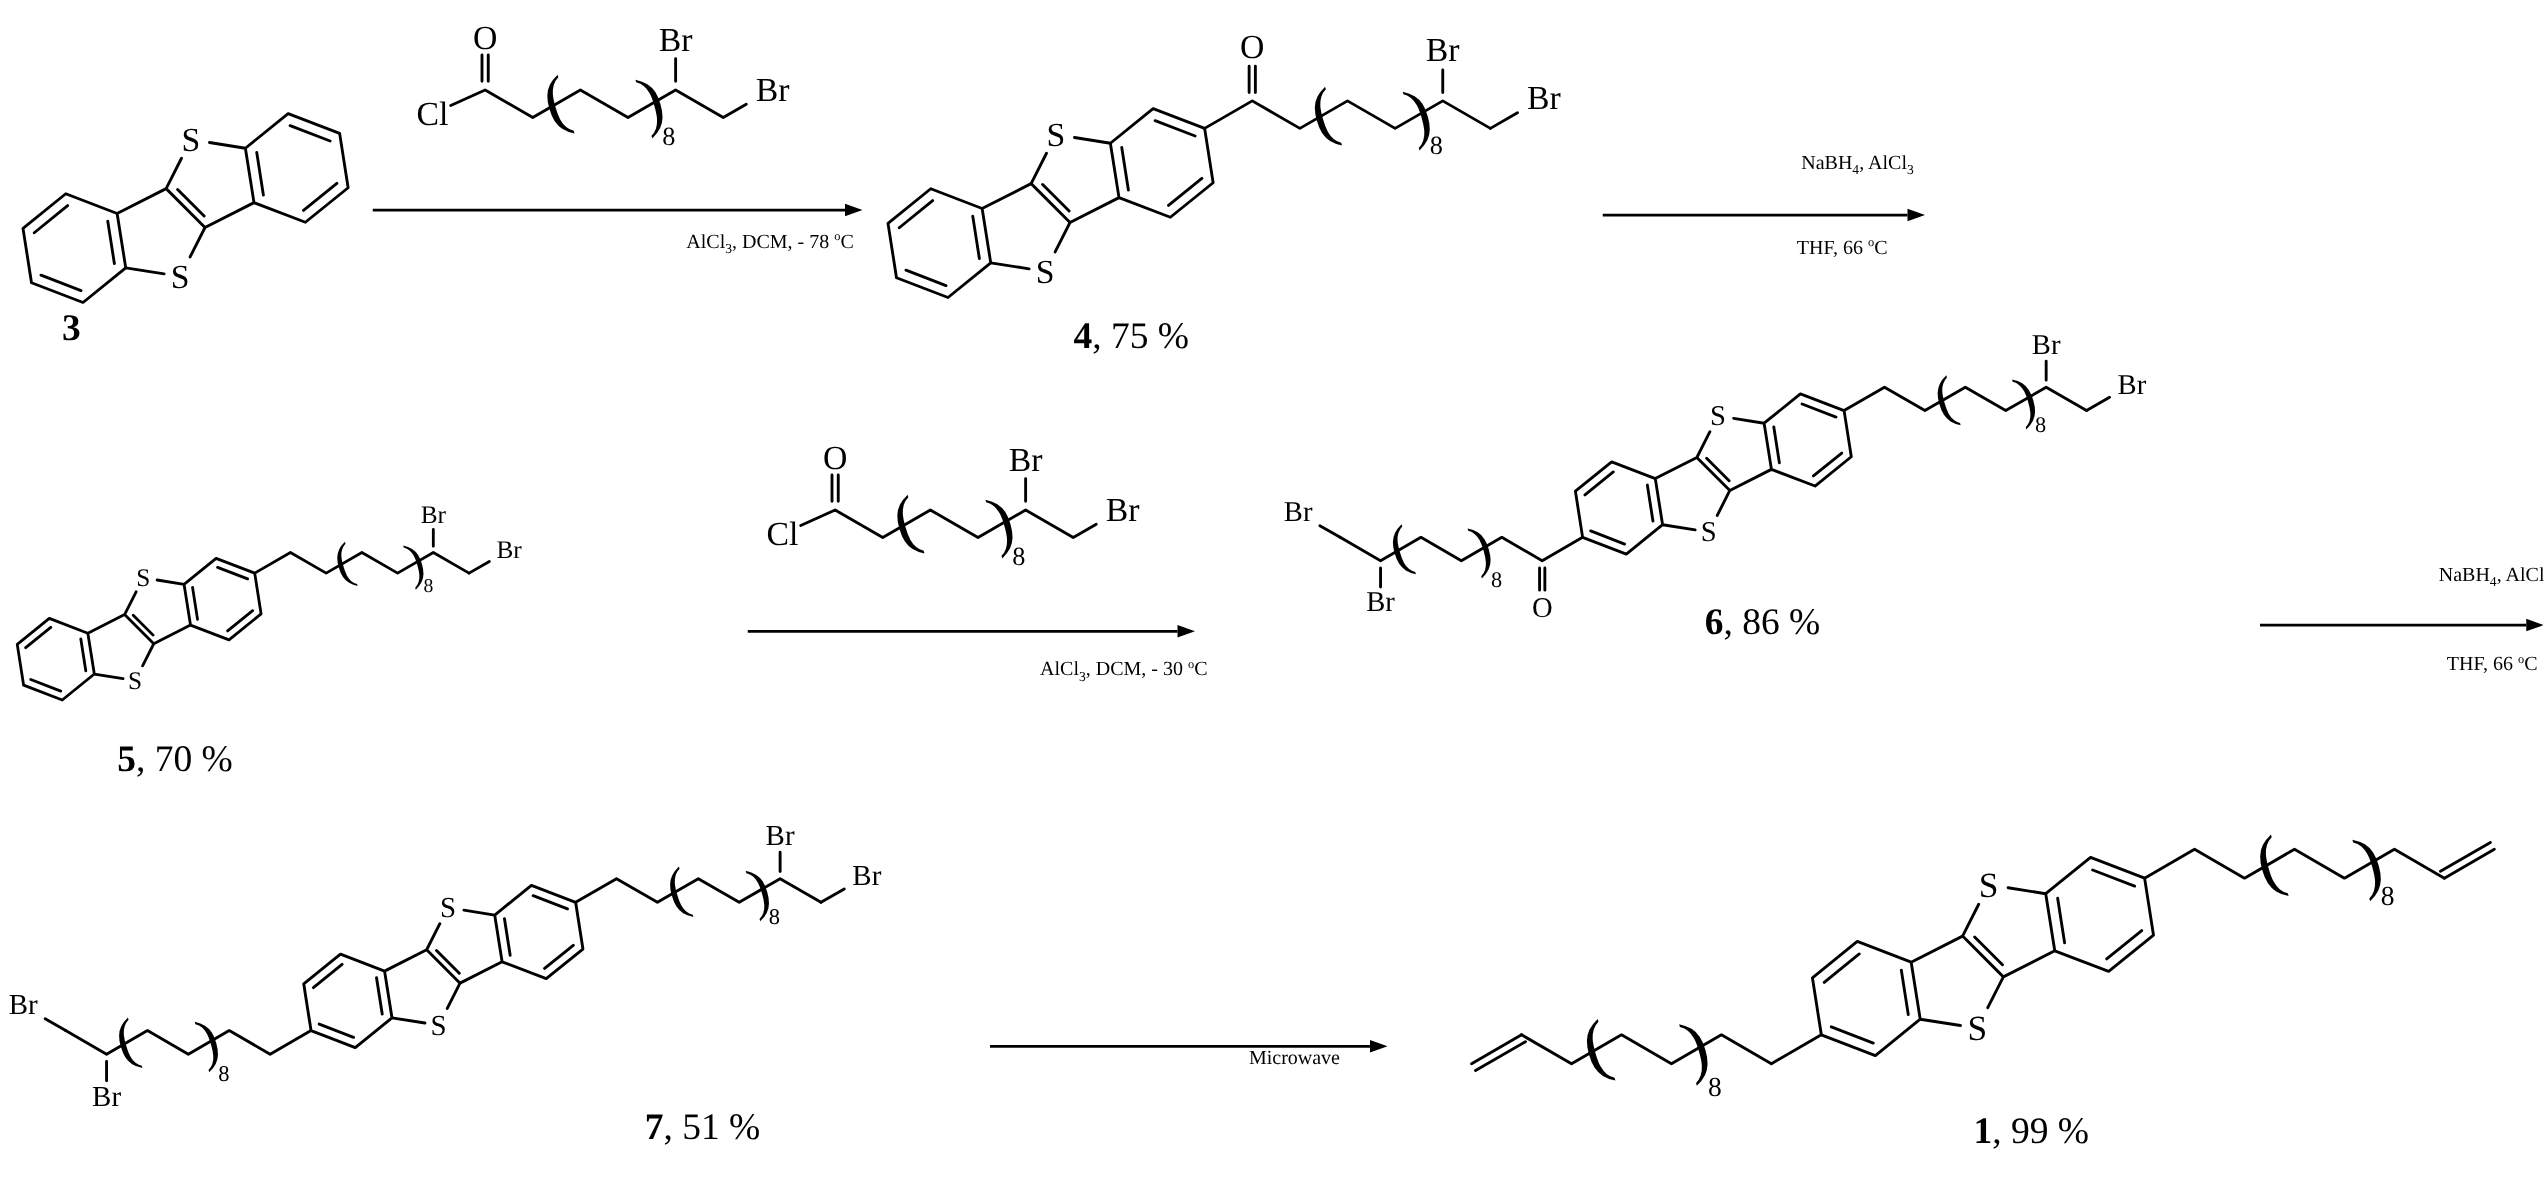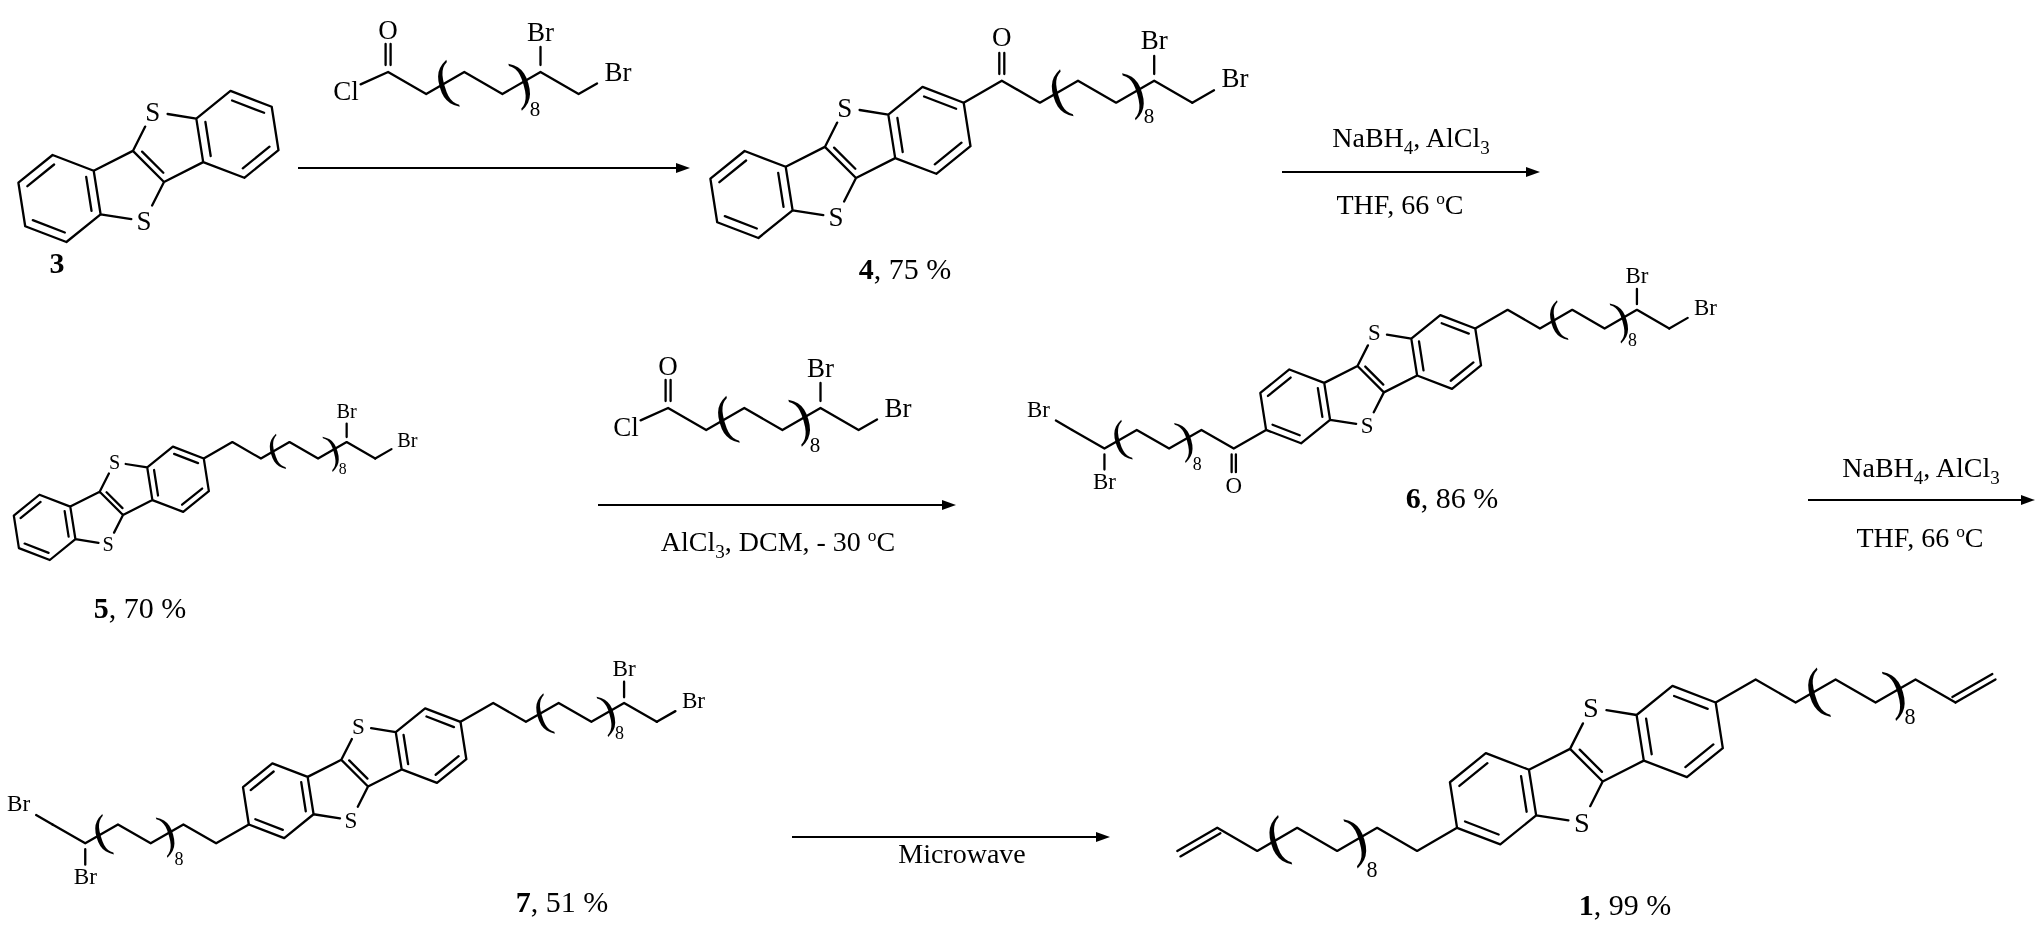--- a/index.html
+++ b/index.html
@@ -10,21 +10,21 @@
   .mol.s85{stroke-width:2.7}
   .mol.s86{stroke-width:2.7}
   .mol.s105{stroke-width:2.2}
   .mol text{stroke:none;fill:#000;text-anchor:middle;font-family:"Liberation Serif",serif}
   .at{font-size:27px}
   .par{font-size:54px}
   .sub8{font-size:21px}
   .arrow{position:absolute}
   .arrow line{stroke:#000;stroke-width:2.2}
   .arrow polygon{fill:#000;stroke:none}
-  .cond{position:absolute;font-size:28px;text-align:center;white-space:nowrap}
+  .cond{position:absolute;font-size:16px;text-align:right;white-space:nowrap}
   .cond sub{font-size:0.68em}
   .cond sup{font-size:0.62em}
   .cap{position:absolute;font-size:30px;text-align:center;white-space:nowrap}
 </style>
 </head>
 <body>
 
 <div class="canvas">
 
   <svg width="0" height="0" style="position:absolute" aria-hidden="true">
@@ -79,20 +79,23 @@
     <text class="at" x="268" y="-13">Br</text>
     <text class="par" x="95.3" y="4.4" transform="rotate(-16 95.3 -11)">(</text>
     <text class="par" x="171.5" y="4.4" transform="rotate(-16 171.5 -11)">)</text>
     <text class="sub8" x="185" y="22">8</text>
   </svg>
 
   <svg class="arrow" style="left:298px;top:160px" width="392" height="16">
     <line x1="0" y1="8" x2="378" y2="8"></line>
     <polygon points="378,3 392,8 378,13"></polygon>
   </svg>
+  <div class="cond" style="left:303px;top:184px;width:380px">
+    <span>AlCl</span><sub>3</sub><span>, DCM, - 78 </span><sup>o</sup><span>C</span>
+  </div>
 
   <svg class="mol" style="left:700px;top:18px;width:560px;height:232px" viewBox="-156 -160 560 232">
     <use href="#core-bonds"></use>
     <use href="#rchain"></use>
     <use href="#r-ext-br"></use>
     <use href="#keto-r"></use>
     <text class="at" x="-11.2" y="-61.3">S</text>
     <text class="at" x="-19.9" y="48.1">S</text>
     <text class="at" x="145.8" y="-132">O</text>
     <text class="at" x="298.2" y="-129">Br</text>
@@ -165,21 +168,21 @@
     <text class="par" x="203" y="-70" transform="rotate(-16 203 -86)">(</text>
     <text class="par" x="279" y="-70" transform="rotate(-16 279 -86)">)</text>
     <text class="sub8" x="293" y="-55">8</text>
     <text class="at" x="-176.9" y="119">O</text>
     <text class="at" x="-329.3" y="114">Br</text>
     <text class="at" x="-407" y="29">Br</text>
     <text class="par" x="-310.3" y="70.6" transform="rotate(-16 -310.3 55.2)">(</text>
     <text class="par" x="-234.1" y="70.6" transform="rotate(-16 -234.1 55.2)">)</text>
     <text class="sub8" x="-220" y="91">8</text>
   </svg>
-  <div class="cap" style="left:1357px;top:481px;width:190px">
+  <div class="cap" style="left:1315px;top:481px;width:190px">
     <b>6</b><span>, 86 %</span>
   </div>
 
   <div class="cond" style="left:1801px;top:452px;width:240px">
     <span>NaBH</span><sub>4</sub><span>, AlCl</span><sub>3</sub>
   </div>
   <svg class="arrow" style="left:1808px;top:492px" width="227" height="16">
     <line x1="0" y1="8" x2="213" y2="8"></line>
     <polygon points="213,3 227,8 213,13"></polygon>
   </svg>

